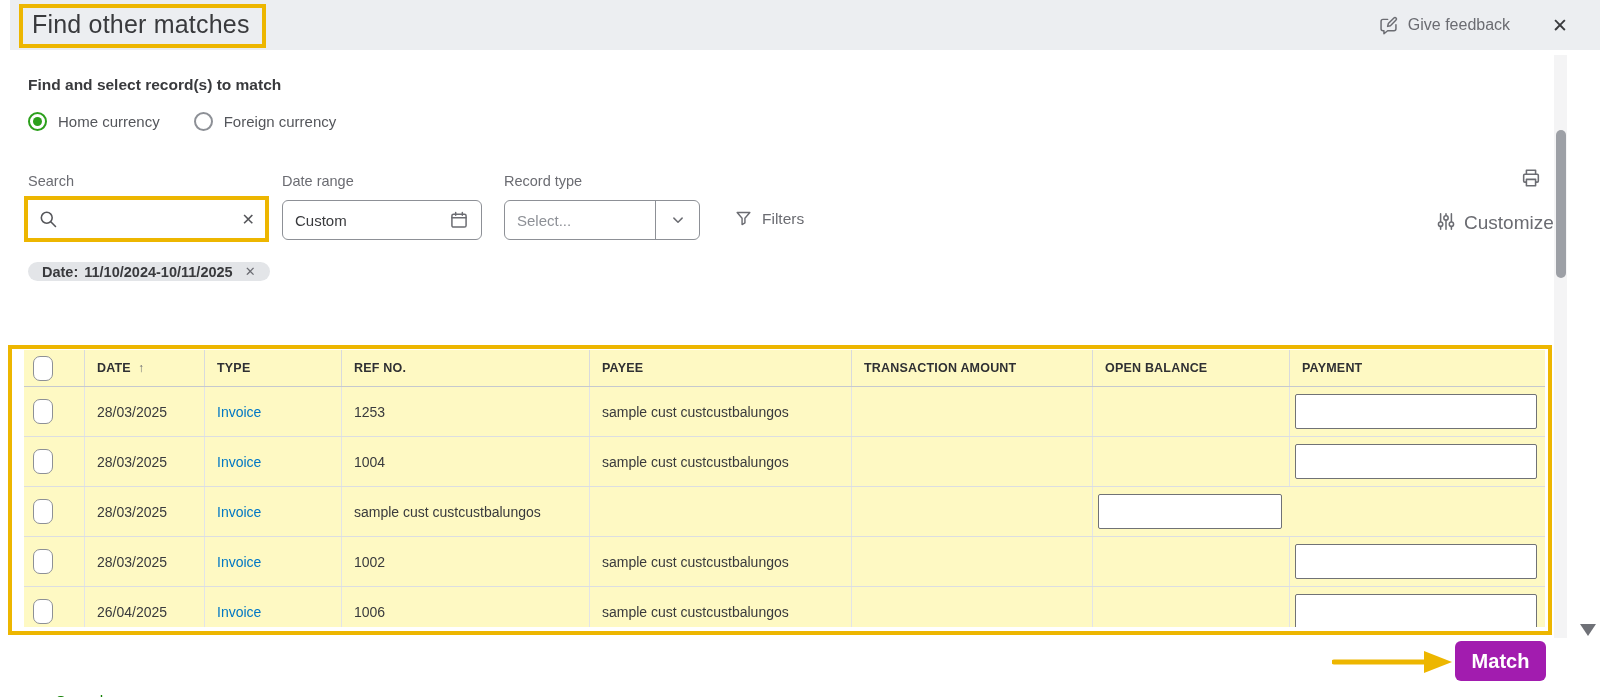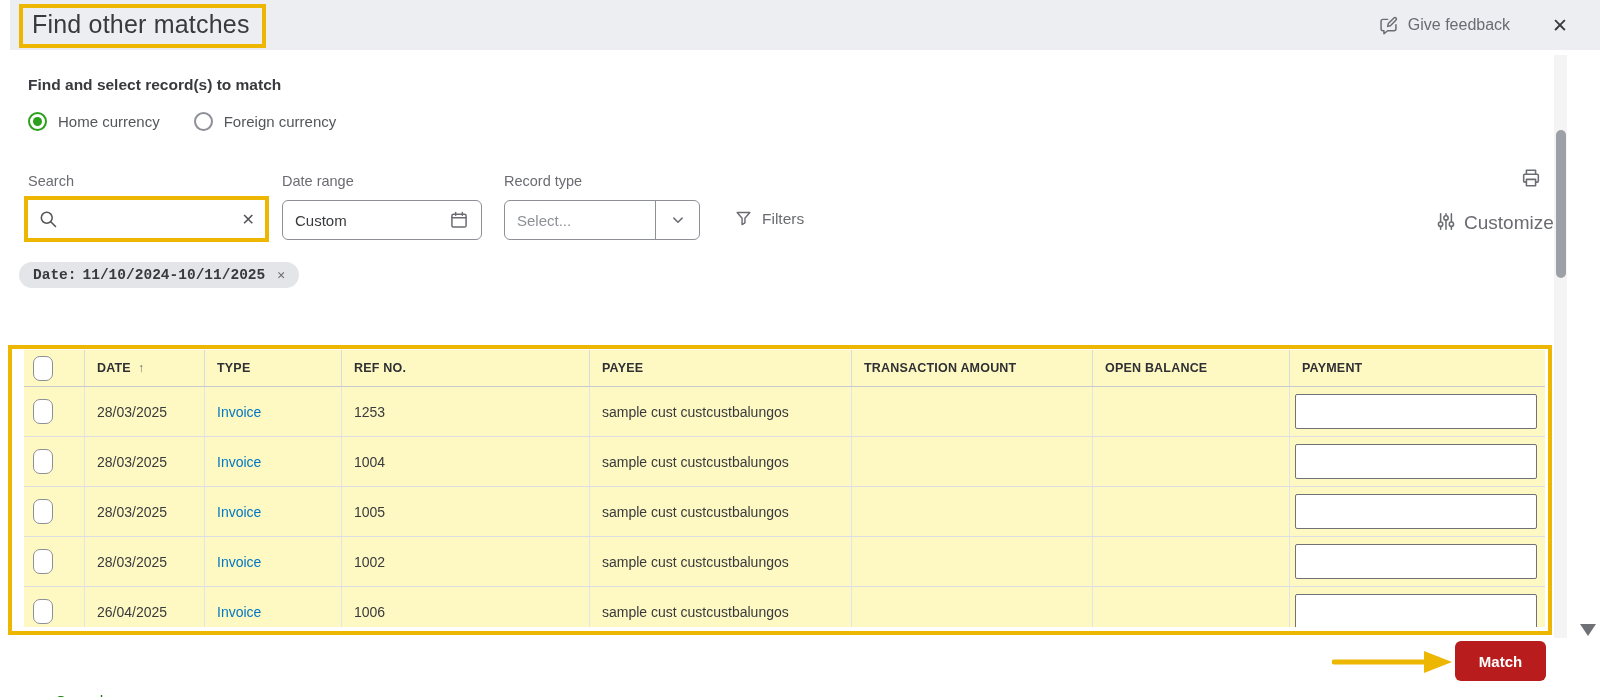--- a/index.html
+++ b/index.html
@@ -62,23 +62,23 @@
   .recordtype-value { flex: 1; color: #8d9096; padding-left: 12px; }
   .chev-cell { width: 44px; height: 100%; border-left: 1px solid #8d9096; display: flex; align-items: center; justify-content: center; }
 
   .filters-link { position: absolute; left: 734px; top: 209px; display: flex; align-items: center; gap: 9px; color: #6b6c72; font-size: 15.5px; cursor: pointer; }
 
   .print-btn { position: absolute; left: 1520px; top: 167px; cursor: pointer; }
   .customize-link { position: absolute; left: 1437px; top: 212px; display: flex; align-items: flex-start; gap: 9px; color: #6b6c72; font-size: 19px; cursor: pointer; }
 
   
   .chip {
-    position: absolute; left: 19px; top: 262px; height: 26px; border-radius: 17px;
+    position: absolute; left: 28px; top: 262px; height: 19px; border-radius: 17px;
     background: #e3e5e8; display: flex; align-items: center; padding: 0 14px; gap: 6px;
-    font-size: 14.5px; color: #393a3d; font-family: Liberation Mono, monospace;
+    font-size: 14.5px; color: #393a3d;
   }
   .chip-prefix { font-weight: 600; }
   .chip-value { font-weight: 700; }
   .chip-x { font-size: 13px; color: #6b6c72; margin-left: 6px; cursor: pointer; }
 
   
   .table-hl {
     position: absolute; left: 8px; top: 345px; width: 1544px; height: 290px;
     border: 4px solid #edb600; z-index: 20; pointer-events: none;
   }
@@ -111,22 +111,22 @@
   .payment-cell { padding: 0 8px 0 5px !important; }
   .payment-input {
     width: 100%; height: 35px; border: 1px solid #707276; border-radius: 2px;
     background: #fff; outline: none; font-size: 14px; padding: 0 8px; font-family: inherit;
   }
 
   
   .cancel-link { position: absolute; left: 55px; top: 652px; font-size: 15.5px; font-weight: 400; color: #108000; cursor: pointer; margin-top: 40px; }
   .match-btn {
     position: absolute; left: 1455px; top: 641px; width: 91px; height: 40px;
-    background: #b91c1c; border: none; border-radius: 6px; color: #fff;
-    font-size: 15px; font-weight: 700; cursor: pointer; font-family: inherit;
+    background: #a21caf; border: none; border-radius: 6px; color: #fff;
+    font-size: 20px; font-weight: 700; cursor: pointer; font-family: inherit;
   }
   .arrow-annotation { position: absolute; left: 1332px; top: 648px; }
 
   
   .scroll-track { position: absolute; left: 1554px; top: 55px; width: 13px; height: 583px; background: #f4f4f5; }
   .scroll-thumb { position: absolute; left: 1556px; top: 130px; width: 10px; height: 148px; border-radius: 5px; background: #9da0a6; cursor: pointer; }
   .scroll-down-arrow {
     position: absolute; left: 1580px; top: 624px; width: 0; height: 0; cursor: pointer;
     border-left: 8px solid transparent; border-right: 8px solid transparent; border-top: 12px solid #6f7177;
   }
@@ -290,21 +290,20 @@
     </div>
 
     <div class="trow">
       <div class="cb-cell">
         <span class="checkbox"></span>
       </div>
       <div>28/03/2025</div>
       <div>
         <span class="type-link">Invoice</span>
       </div>
-      <div>1005</div>
       <div>sample cust custcustbalungos</div>
       <div></div>
       <div></div>
       <div class="payment-cell">
         <input class="payment-input" type="text" style="">
       </div>
     </div>
 
     <div class="trow">
       <div class="cb-cell">

